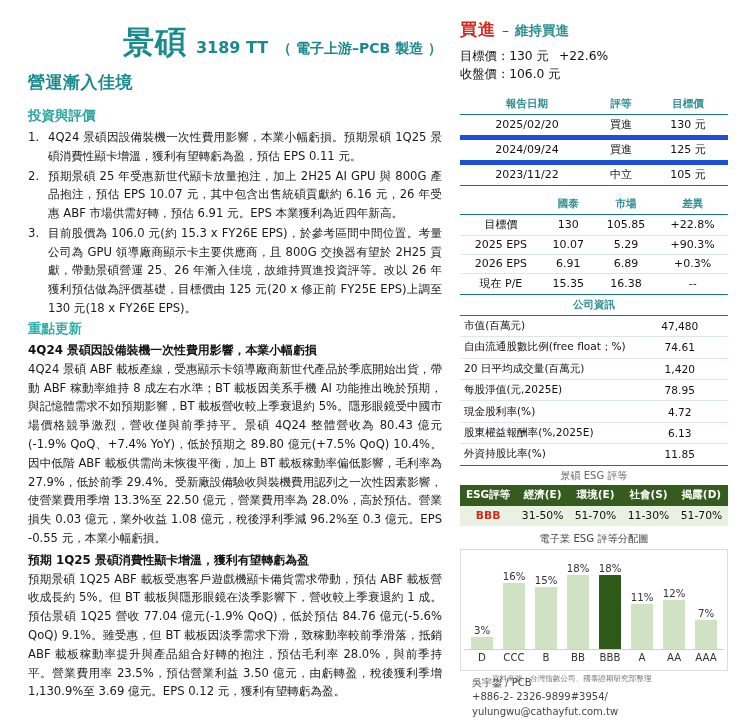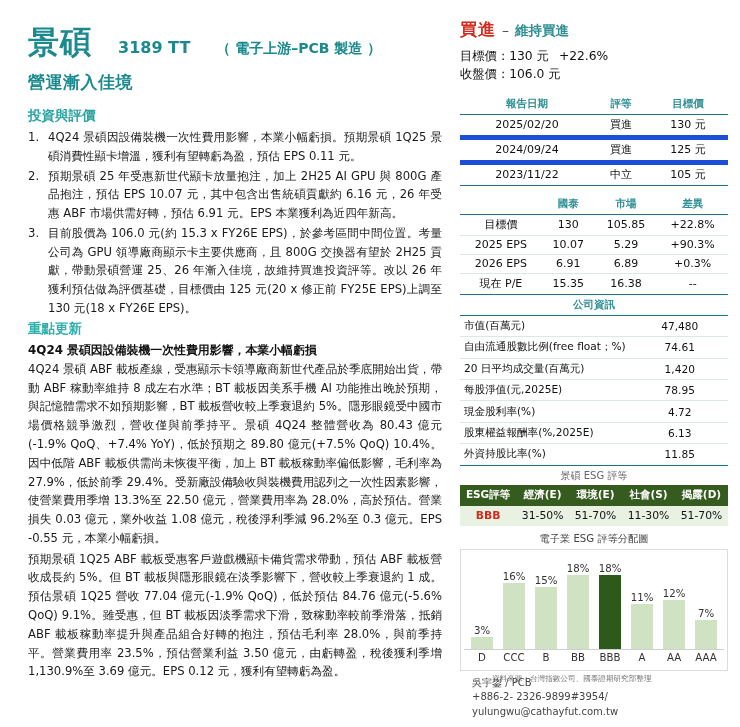--- a/index.html
+++ b/index.html
@@ -8,21 +8,21 @@
     background: #ffffff;
     font-family: "DejaVu Sans", "Liberation Sans", sans-serif;
     color: #1a1a1a;
     overflow: hidden;
   }
   .page { position: relative; width: 740px; height: 727px; display: flex; }
 
   
   .left-col { width: 452px; padding: 22px 10px 0 28px; }
 
-  .company-line { display: flex; align-items: baseline; gap: 26px; white-space: nowrap; }
+  .company-line { display: flex; align-items: baseline; gap: 9px; white-space: nowrap; justify-content: flex-end; }
   .company-name {
     font-size: 31px; font-weight: 700; color: #1b8a8e; letter-spacing: 1px;
     font-family: "DejaVu Sans", "Liberation Sans", sans-serif;
   }
   .ticker { font-size: 16px; font-weight: 700; color: #1b8a8e; }
   .sector { font-size: 14px; font-weight: 700; color: #1b8a8e; }
 
   .subtitle {
     margin-top: 7px; font-size: 17px; font-weight: 700; color: #1b8a8e; letter-spacing: .5px;
   }
@@ -163,20 +163,21 @@
         <span class="num">3.</span>
         <span class="txt">目前股價為 106.0 元(約 15.3 x FY26E EPS)，於參考區間中間位置。考量公司為 GPU 領導廠商顯示卡主要供應商，且 800G 交換器有望於 2H25 貢獻，帶動景碩營運 25、26 年漸入佳境，故維持買進投資評等。改以 26 年獲利預估做為評價基礎，目標價由 125 元(20 x 修正前 FY25E EPS)上調至 130 元(18 x FY26E EPS)。</span>
       </li>
     </ol>
 
     <div class="sec-head alt">重點更新</div>
 
     <div class="body-head">4Q24 景碩因設備裝機一次性費用影響，本業小幅虧損</div>
     <div class="body-par">4Q24 景碩 ABF 載板產線，受惠顯示卡領導廠商新世代產品於季底開始出貨，帶動 ABF 稼動率維持 8 成左右水準；BT 載板因美系手機 AI 功能推出晚於預期，與記憶體需求不如預期影響，BT 載板營收較上季衰退約 5%。隱形眼鏡受中國市場價格競爭激烈，營收僅與前季持平。景碩 4Q24 整體營收為 80.43 億元(-1.9% QoQ、+7.4% YoY)，低於預期之 89.80 億元(+7.5% QoQ) 10.4%。因中低階 ABF 載板供需尚未恢復平衡，加上 BT 載板稼動率偏低影響，毛利率為 27.9%，低於前季 29.4%。受新廠設備驗收與裝機費用認列之一次性因素影響，使營業費用季增 13.3%至 22.50 億元，營業費用率為 28.0%，高於預估。營業損失 0.03 億元，業外收益 1.08 億元，稅後淨利季減 96.2%至 0.3 億元。EPS -0.55 元，本業小幅虧損。</div>
 
+    <div class="body-head">預期 1Q25 景碩消費性顯卡增溫，獲利有望轉虧為盈</div>
     <div class="body-par">預期景碩 1Q25 ABF 載板受惠客戶遊戲機顯卡備貨需求帶動，預估 ABF 載板營收成長約 5%。但 BT 載板與隱形眼鏡在淡季影響下，營收較上季衰退約 1 成。預估景碩 1Q25 營收 77.04 億元(-1.9% QoQ)，低於預估 84.76 億元(-5.6% QoQ) 9.1%。雖受惠，但 BT 載板因淡季需求下滑，致稼動率較前季滑落，抵銷 ABF 載板稼動率提升與產品組合好轉的抱注，預估毛利率 28.0%，與前季持平。營業費用率 23.5%，預估營業利益 3.50 億元，由虧轉盈，稅後獲利季增 1,130.9%至 3.69 億元。EPS 0.12 元，獲利有望轉虧為盈。</div>
 
   </div>
 
   <div class="right-col">
 
     <div class="rating-line">
       <span class="rating-main">買進</span>
       <span class="rating-dash">–</span>
       <span class="rating-sub">維持買進</span>

